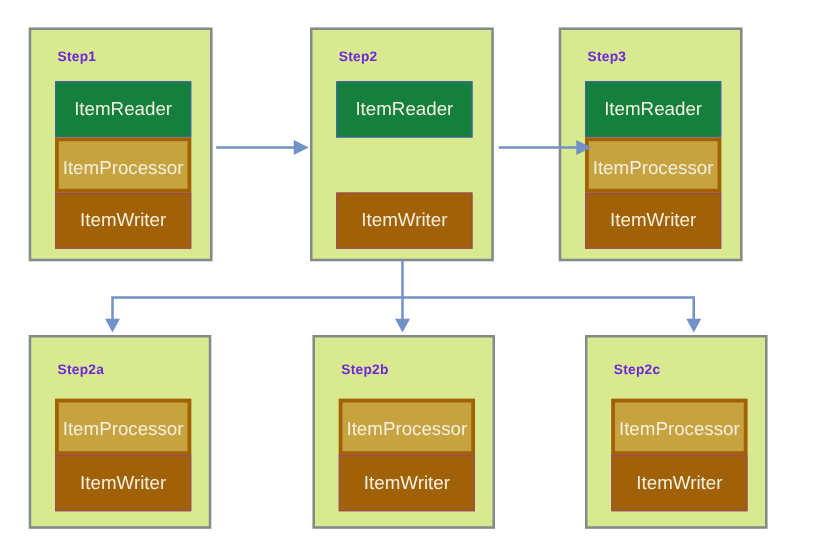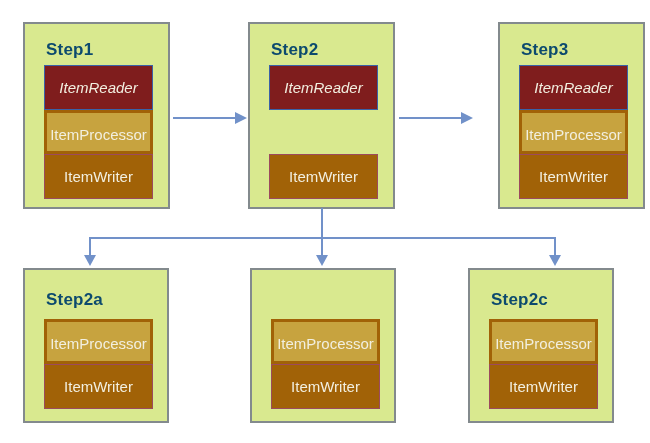--- a/index.html
+++ b/index.html
@@ -7,39 +7,39 @@
     position:relative; width:650px; height:443px; background:#ffffff;
     font-family:"Liberation Sans", sans-serif; overflow:hidden;
   }
   .step-box {
     position:absolute; background:#d9e98f; border:2px solid #838a8d;
     box-sizing:border-box;
   }
   .step-box.top { top:22px; width:147px; height:187px; }
   .step-box.bottom { top:268px; width:146px; height:155px; }
   .step-title {
-    position:absolute; left:21px; top:16px; font-size:17px; font-weight:bold;
-    color:#0c4a6e; letter-spacing:0.2px;
+    position:absolute; left:21px; top:16px; font-size:11px; font-weight:bold;
+    color:#6d28d9; letter-spacing:0.2px;
   }
   .step-box.bottom .step-title { top:20px; }
   .comp {
     position:absolute; left:19px; width:109px; box-sizing:border-box;
     text-align:center; font-size:15px; color:#f2efe0;
   }
-  .comp.reader    { background:#7f1d1d; border:1px solid #3a62a8;font-style:italic; }
+  .comp.reader    { background:#15803d; border:1px solid #3a62a8; }
   .comp.processor { background:#c7a33f; border:3px solid #a16207; }
   .comp.writer    { background:#a16207; border:1px solid #9c4a5e; }
   .slot-a { top:41px;  height:45px; line-height:44px; }
   .slot-b { top:86px;  height:44px; line-height:43px; }
   .slot-c { top:130px; height:45px; line-height:44px; }
   .slot-d { top:49px;  height:45px; line-height:44px; }
   .slot-e { top:94px;  height:45px; line-height:44px; }
   .pos-step1  { left:23px; }
   .pos-step2  { left:248px;padding-left:20px; }
-  .pos-step3  { left:498px; }
+  .pos-step3  { left:447px; }
   .pos-step2a { left:23px; }
   .pos-step2b { left:250px; }
   .pos-step2c { left:468px; }
   #arrow-layer { position:absolute; left:0; top:0; pointer-events:none; }
 </style>
 </head>
 <body>
 
 <div id="canvas">
 
@@ -63,20 +63,21 @@
     <div class="comp writer slot-c">ItemWriter</div>
   </div>
 
   <div class="step-box bottom pos-step2a">
     <div class="step-title">Step2a</div>
     <div class="comp processor slot-d">ItemProcessor</div>
     <div class="comp writer slot-e">ItemWriter</div>
   </div>
 
   <div class="step-box bottom pos-step2b">
+    <div class="step-title">Step2b</div>
     <div class="comp processor slot-d">ItemProcessor</div>
     <div class="comp writer slot-e">ItemWriter</div>
   </div>
 
   <div class="step-box bottom pos-step2c">
     <div class="step-title">Step2c</div>
     <div class="comp processor slot-d">ItemProcessor</div>
     <div class="comp writer slot-e">ItemWriter</div>
   </div>
 

